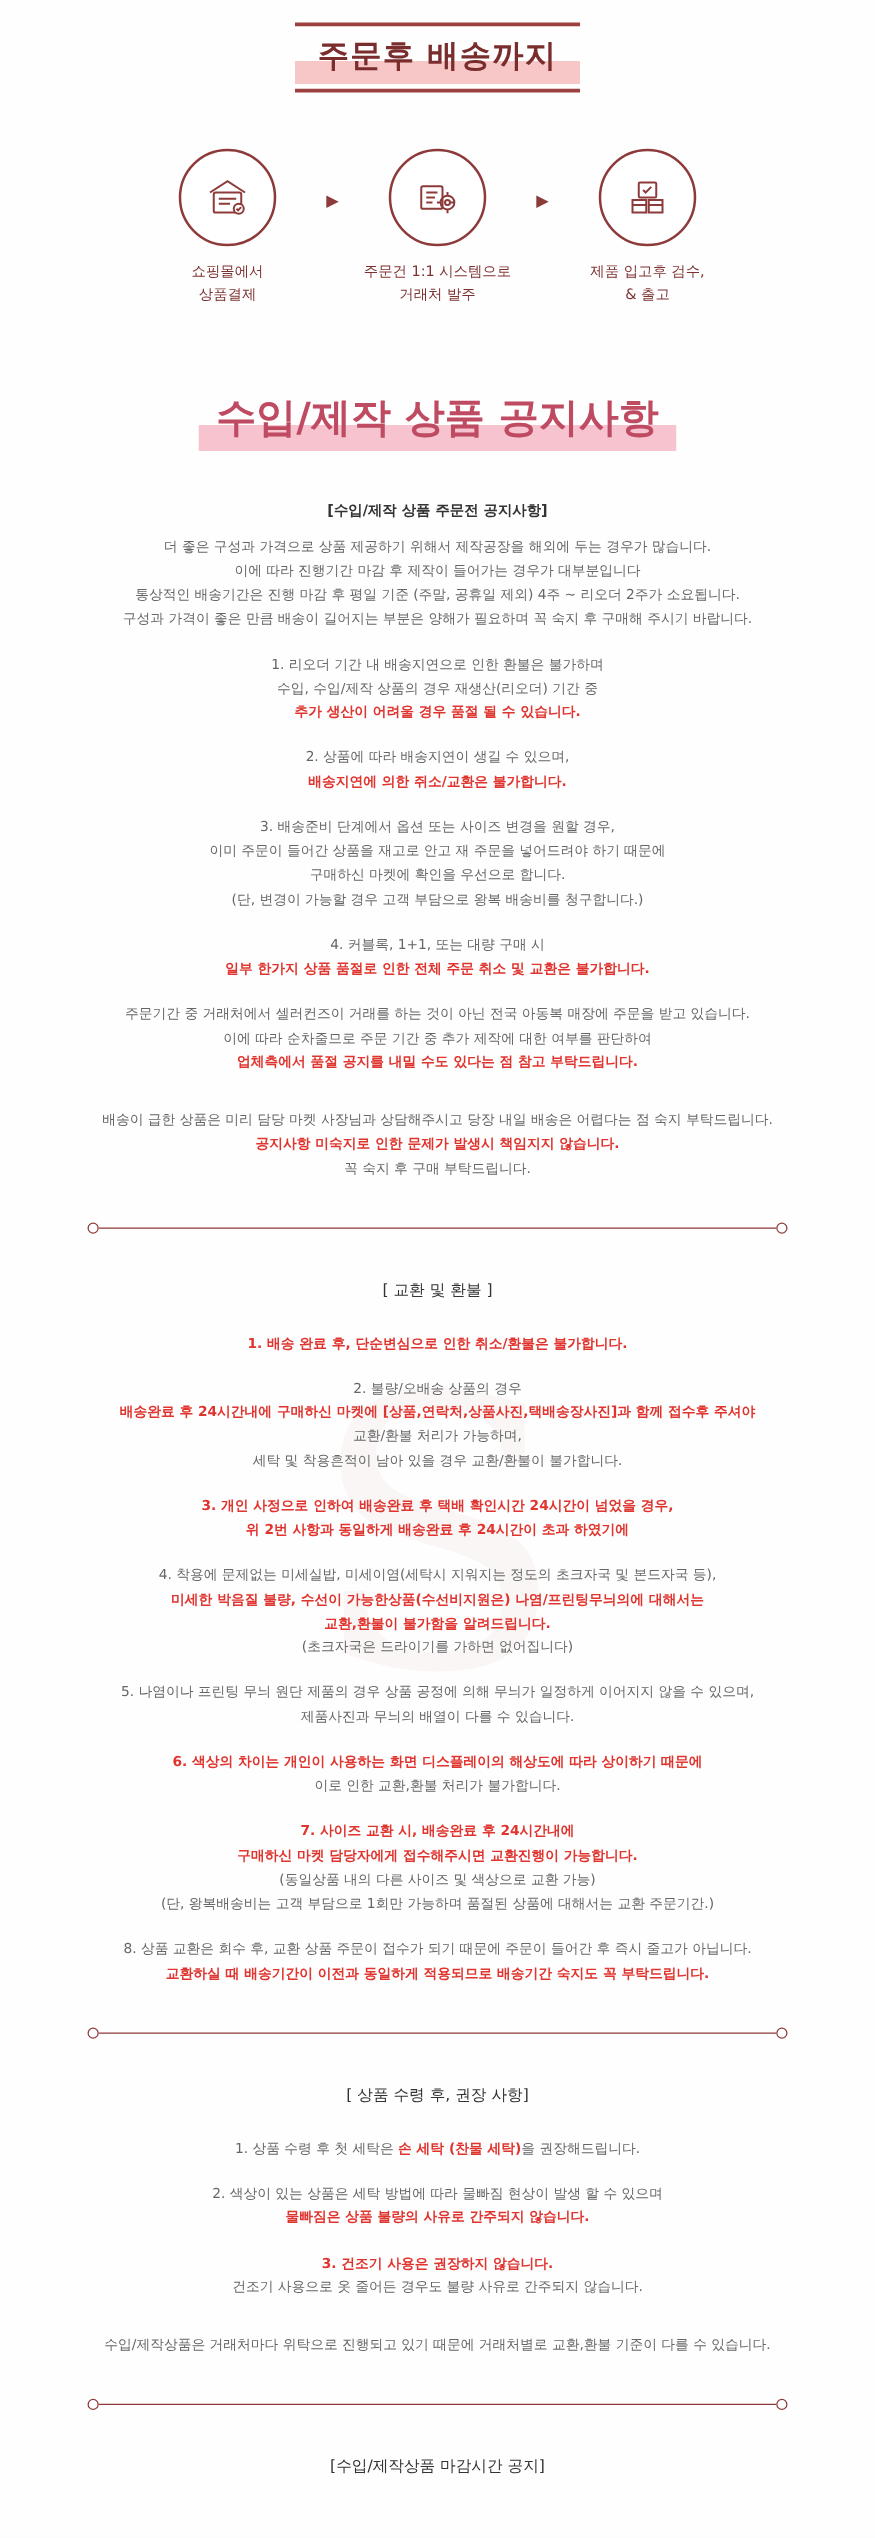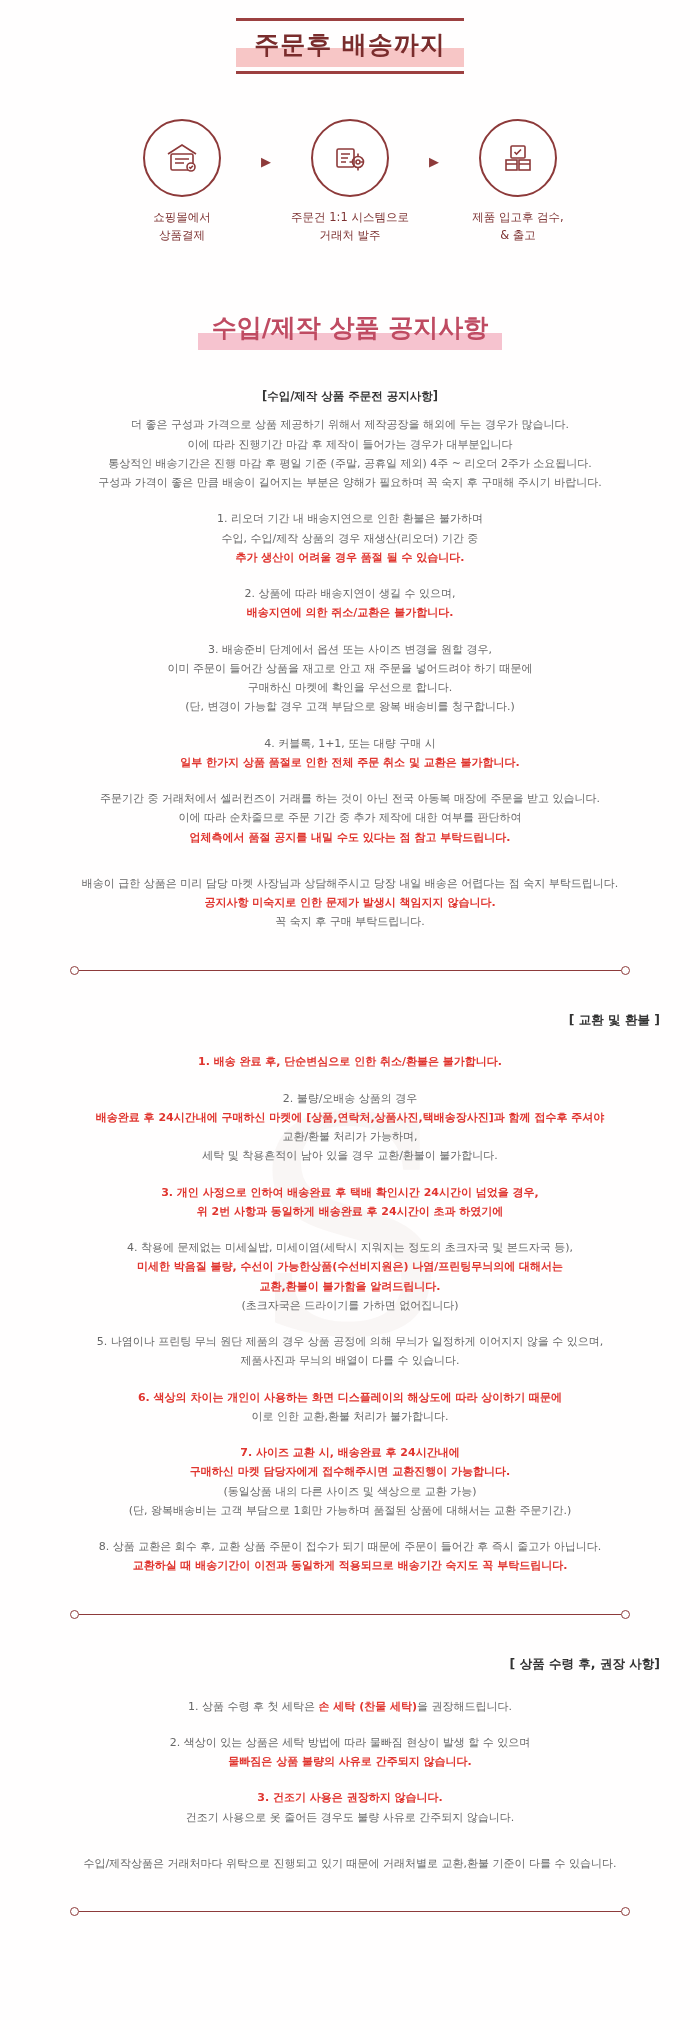--- a/index.html
+++ b/index.html
@@ -46,21 +46,21 @@
   }
   .step-label{font-size:11.5px;color:#7d3232;line-height:1.55;}
   .arrow{
     margin-top:32px;color:#8d3a3a;font-size:13px;
   }
 
   
   .sec-title-wrap{text-align:center;margin-top:62px;}
   .sec-title{
     display:inline-block;
-    font-size:25px;font-weight:bold;color:#bf4b62;
+    font-size:32px;font-weight:bold;color:#bf4b62;
     padding:0 14px 2px;
     background:linear-gradient(transparent 58%, #f6c3cf 58%, #f6c3cf 95%, transparent 95%);
   }
 
   
   .block{text-align:center;margin-top:34px;padding:0 40px;}
   .h{font-weight:bold;color:#333;font-size:11.5px;margin-bottom:9px;}
   .p{margin:0;color:#666;}
   .p + .p{margin-top:0;}
   .gap{height:17px;}
@@ -71,21 +71,21 @@
   .divider{
     display:flex;align-items:center;justify-content:center;
     margin:34px auto;width:560px;
   }
   .divider .line{flex:1;height:1px;background:#8d3a3a;}
   .divider .dot{
     width:7px;height:7px;border-radius:50%;border:1.5px solid #8d3a3a;background:#fff;
   }
 
   .sub-head{
-    text-align:right;font-weight:bold;color:#333;font-size:12.5px;margin:4px 0 22px;
+    text-align:center;font-weight:normal;color:#333;font-size:12.5px;margin:4px 0 22px;
   }
 </style>
 </head>
 <body>
 
 <div class="page">
   <div class="watermark">S</div>
   <div class="content">
 
     <div class="banner">
@@ -268,15 +268,19 @@
       <div class="gap-s"></div>
       <p class="p">수입/제작상품은 거래처마다 위탁으로 진행되고 있기 때문에 거래처별로 교환,환불 기준이 다를 수 있습니다.</p>
     </div>
 
     <div class="divider">
       <span class="dot"></span>
         <span class="line"></span>
         <span class="dot"></span>
     </div>
 
+    <div class="block" style="margin-top:26px;">
+      <div class="sub-head">[수입/제작상품 마감시간 공지]</div>
+
+    </div>
 
   </div>
 </div>
 
 </body></html>

